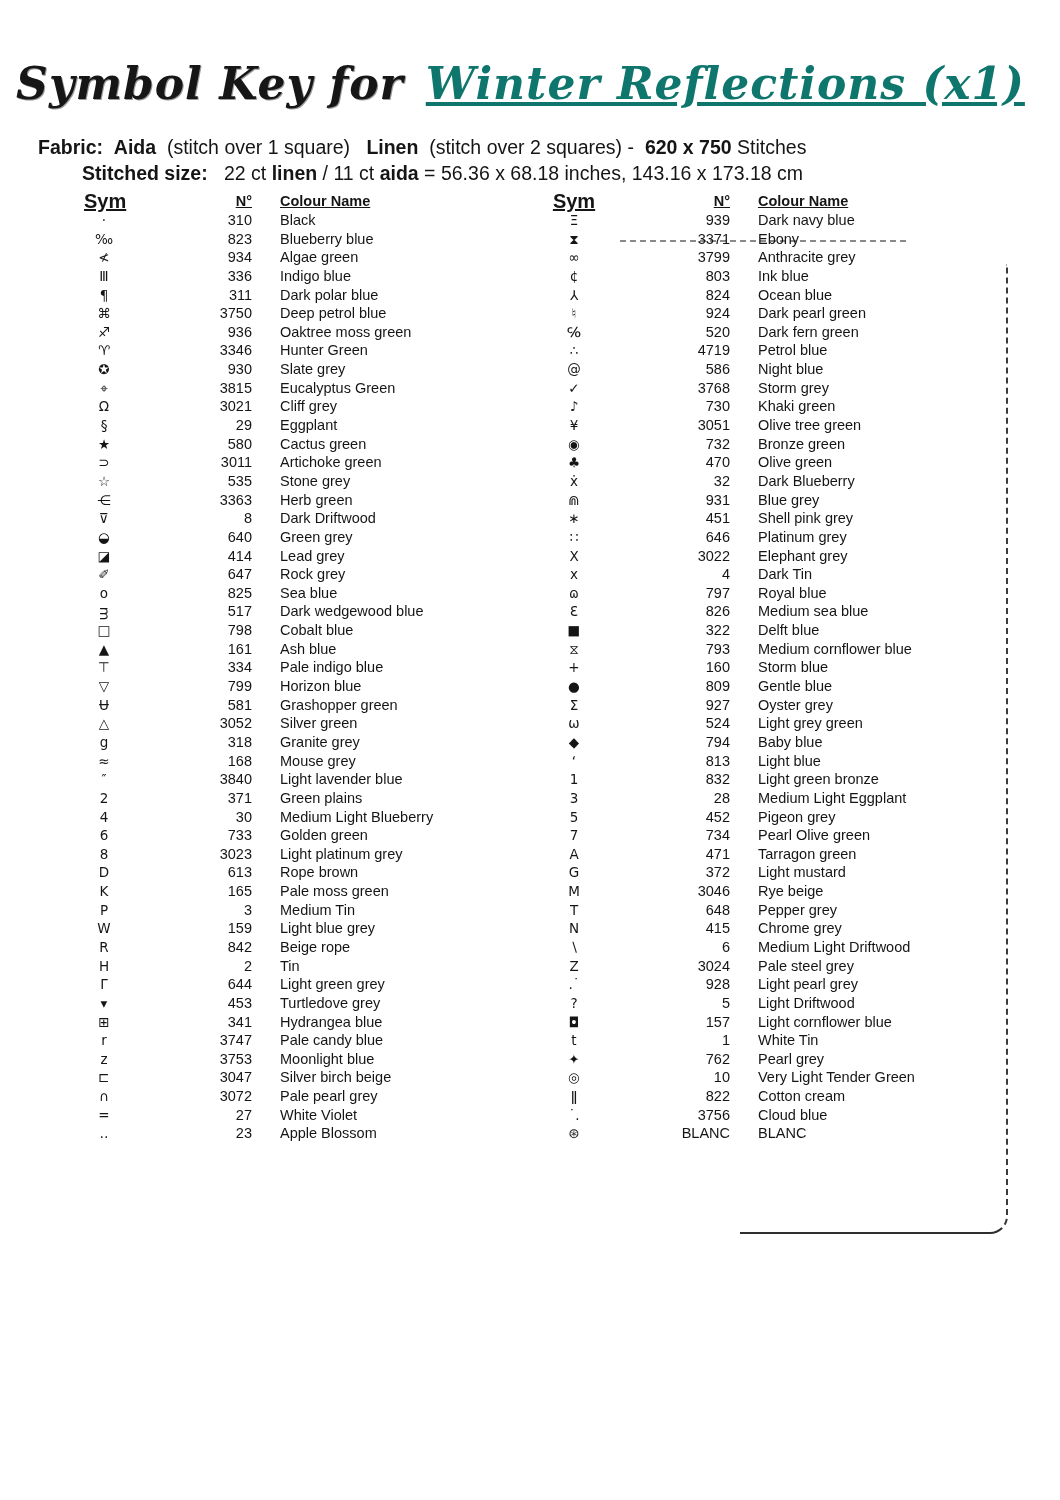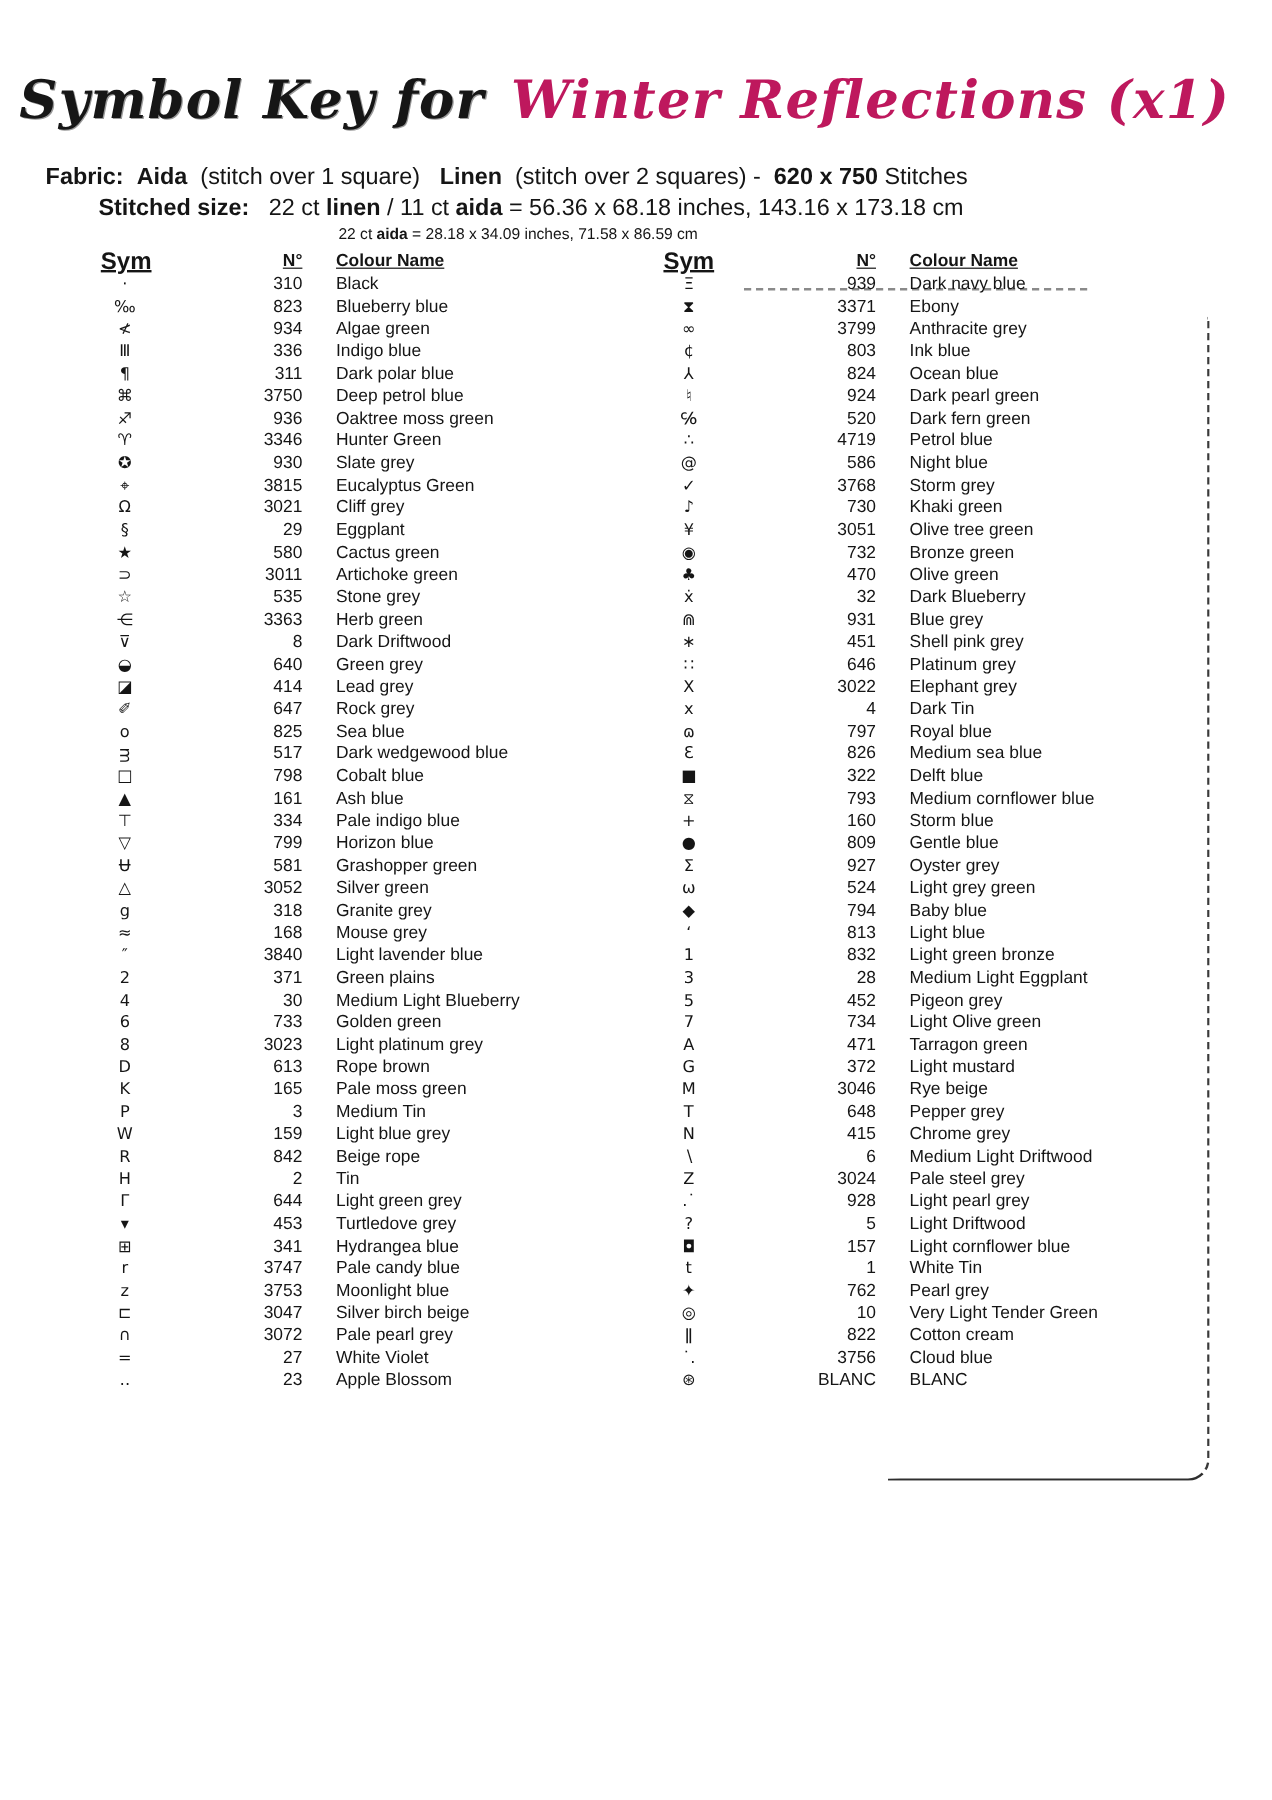--- a/index.html
+++ b/index.html
@@ -4,21 +4,21 @@
 <style>
   html,body{margin:0;padding:0;background:#ffffff;}
   .page{position:relative;width:1041px;height:1500px;background:#fff;overflow:hidden;
         font-family:"Liberation Sans",sans-serif;color:#151515;}
   
   .title-row{display:flex;justify-content:center;align-items:baseline;gap:22px;
              margin:0;padding-top:58px;height:66px;}
   .title-script{font-family:"DejaVu Serif",serif;font-style:italic;font-weight:bold;
                 font-size:44px;letter-spacing:1px;white-space:nowrap;}
   .title-black{color:#161616;text-shadow:1px 1px 0 #9a9a9a;}
-  .title-red{color:#be185d;}
+  .title-red{color:#0f766e;text-decoration:underline;}
   
   .meta{margin-left:38px;margin-top:10px;font-size:19.5px;line-height:26px;}
   .meta .line{white-space:pre;}
   .size-note{font-size:13px;line-height:17px;}
   
   .tables{display:flex;margin-top:5px;position:relative;z-index:2;}
   .tbl{display:flex;flex-direction:column;}
   .tbl-left{margin-left:84px;width:460px;}
   .tbl-right{width:462px;}
   .trow{display:flex;align-items:center;height:18.65px;font-size:14.5px;line-height:18.65px;}
@@ -43,21 +43,20 @@
 <div class="page">
 
   <div class="title-row">
     <span class="title-script title-black">Symbol Key for</span>
     <span class="title-script title-red">Winter Reflections (x1)</span>
   </div>
 
   <div class="meta">
     <div class="line"><span style="font-weight: bold;">Fabric:</span><span>  </span><span style="font-weight: bold;">Aida</span><span>  (stitch over 1 square)   </span><span style="font-weight: bold;">Linen</span><span>  (stitch over 2 squares) -  </span><span style="font-weight: bold;">620 x 750</span><span> Stitches</span></div>
     <div class="line"><span style="font-weight: bold; margin-left: 44px;">Stitched size:</span><span>   22 ct </span><span style="font-weight: bold;">linen</span><span> / 11 ct </span><span style="font-weight: bold;">aida</span><span> = 56.36 x 68.18 inches, 143.16 x 173.18 cm</span></div>
-    <div class="line size-note" style="padding-left: 244px;"><span>22 ct </span><span style="font-weight: bold;">aida</span><span> = 28.18 x 34.09 inches, 71.58 x 86.59 cm</span></div>
   </div>
 
   <div class="tables">
 
     <div class="tbl tbl-left">
       <div class="trow thead">
         <span class="c-sym">Sym</span>
         <span class="c-no">N°</span>
         <span class="c-name">Colour Name</span>
       </div>
@@ -483,21 +482,21 @@
             <span class="c-name">Medium Light Eggplant</span>
           </div>
           <div class="trow">
             <span class="c-sym">5</span>
             <span class="c-no">452</span>
             <span class="c-name">Pigeon grey</span>
           </div>
           <div class="trow">
             <span class="c-sym">7</span>
             <span class="c-no">734</span>
-            <span class="c-name">Light Olive green</span>
+            <span class="c-name">Pearl Olive green</span>
           </div>
           <div class="trow">
             <span class="c-sym">A</span>
             <span class="c-no">471</span>
             <span class="c-name">Tarragon green</span>
           </div>
           <div class="trow">
             <span class="c-sym">G</span>
             <span class="c-no">372</span>
             <span class="c-name">Light mustard</span>

